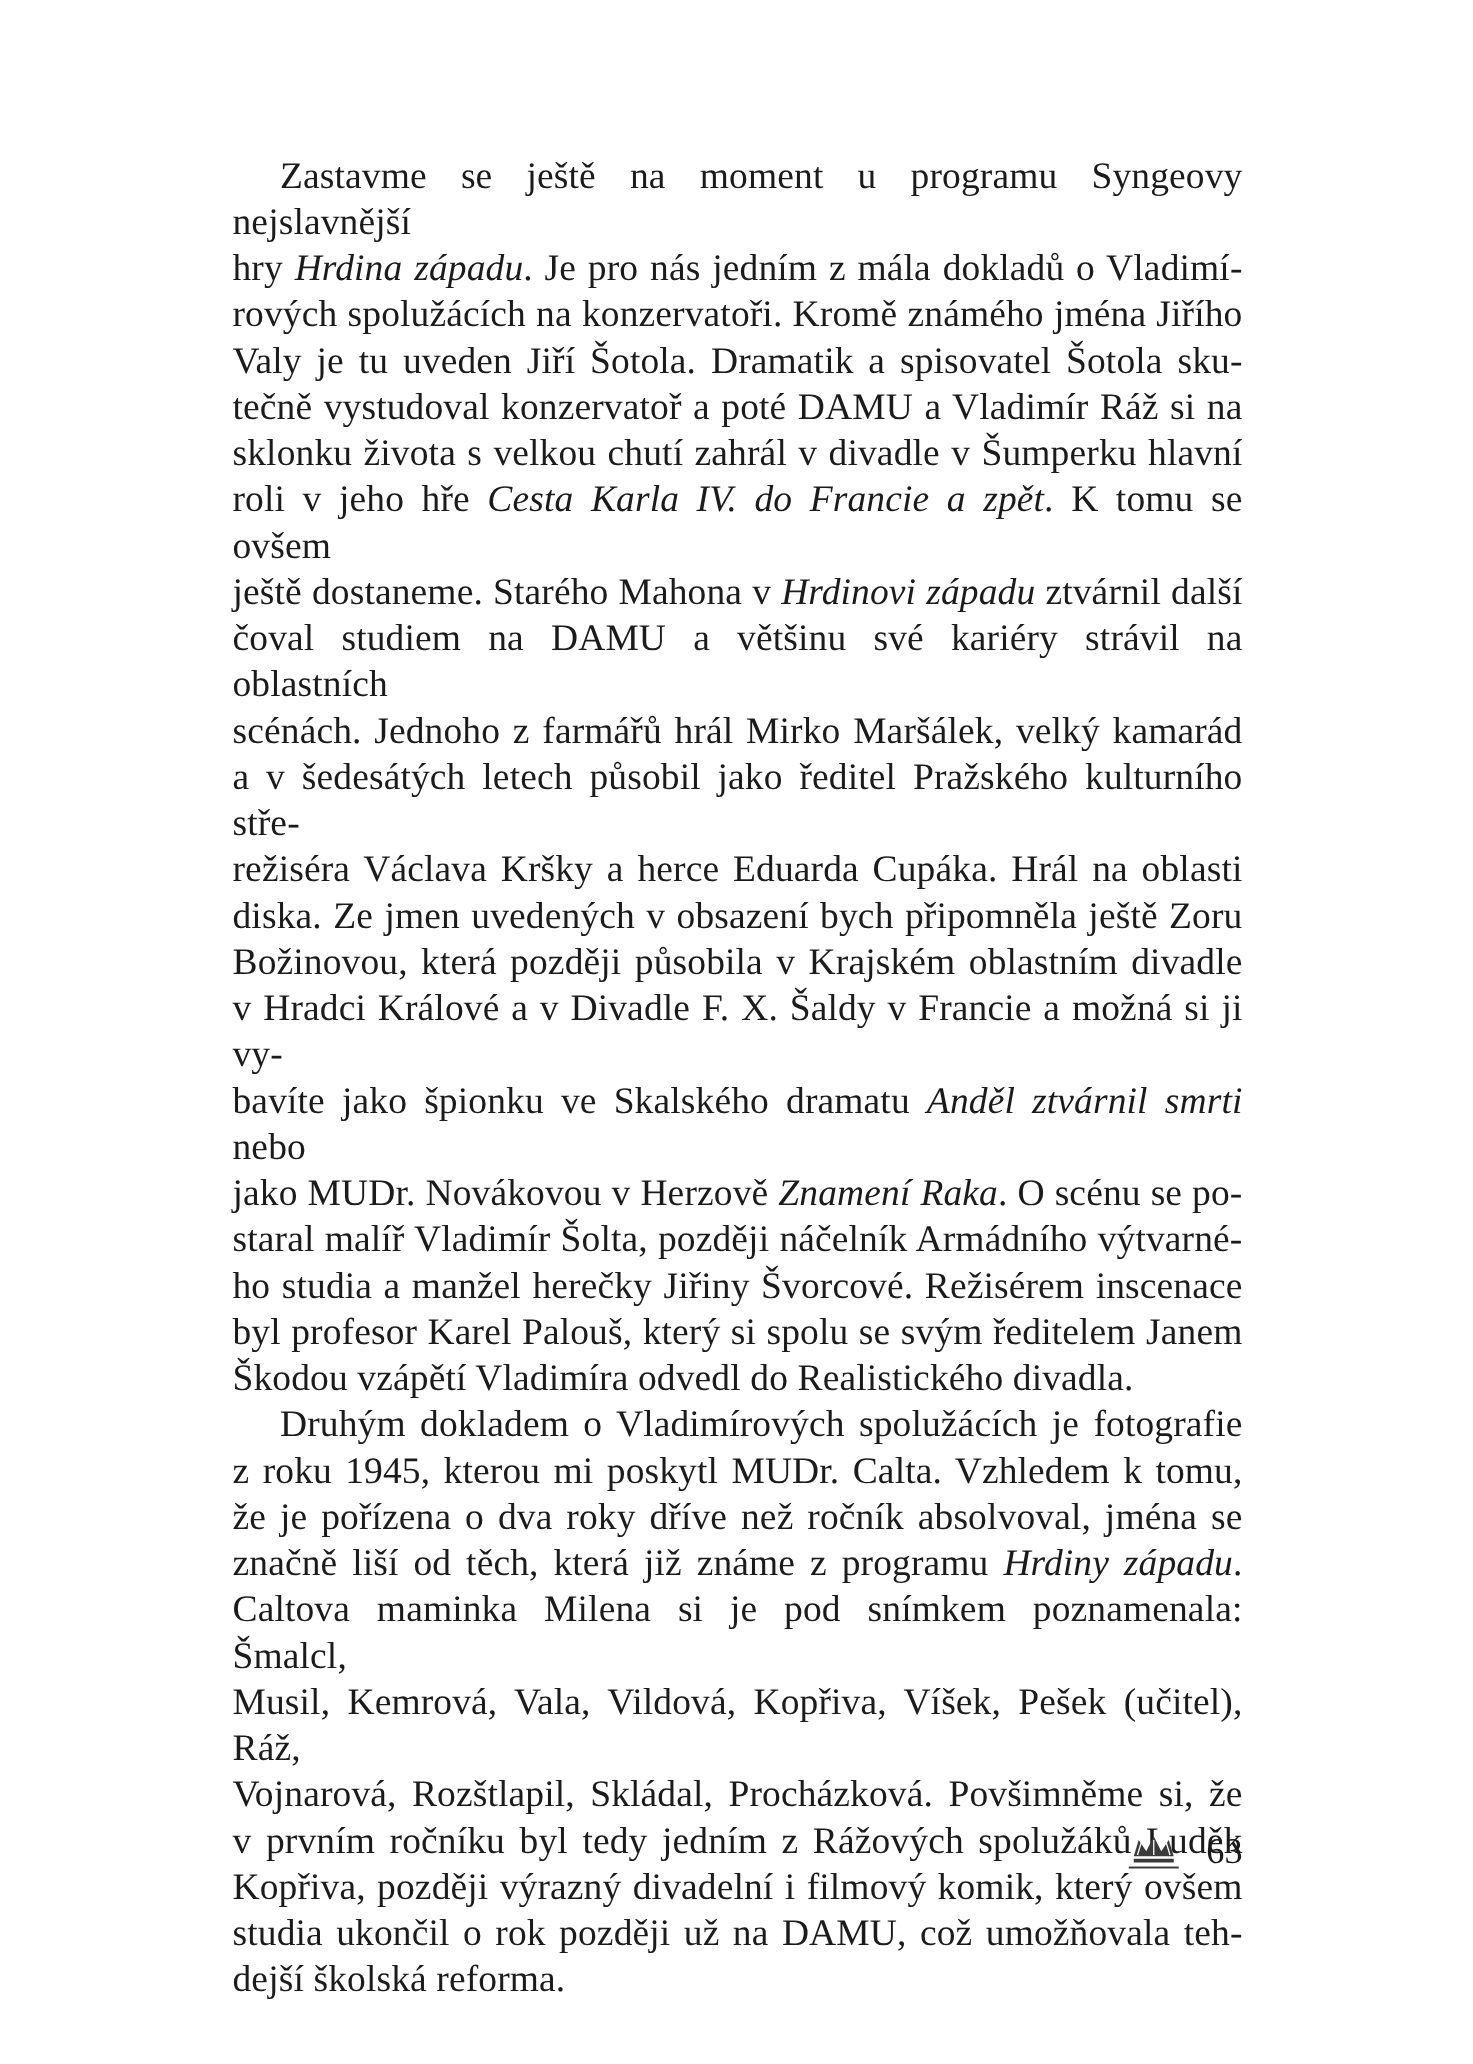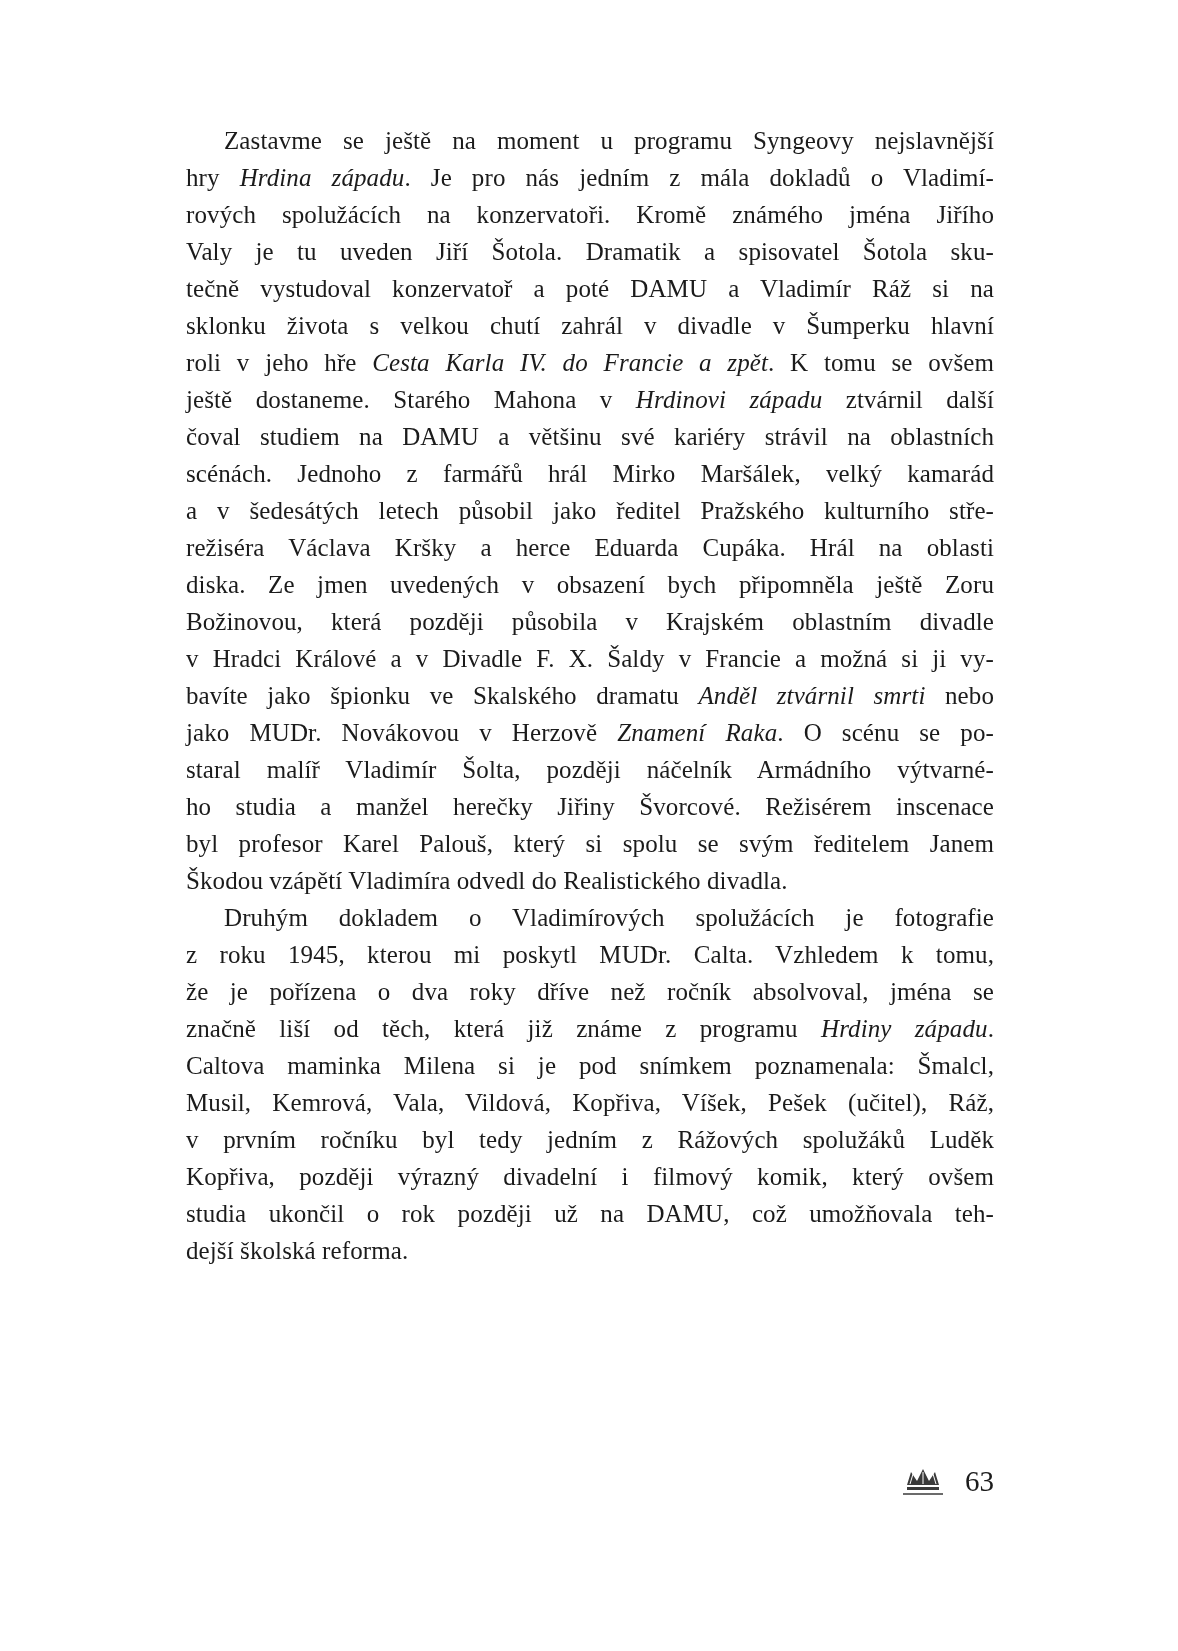--- a/index.html
+++ b/index.html
@@ -24,21 +24,21 @@
     position: absolute;
     left: 186px;
     top: 122px;
     width: 808px;
   }
   .paragraph {
     margin: 0;
     padding: 0;
   }
   .line {
-    font-size: 25px;
+    font-size: 30px;
     line-height: 37px;
     text-align: justify;
     text-align-last: justify;
     white-space: normal;
     letter-spacing: 0.1px;
   }
   .line.indent {
     text-indent: 38px;
   }
   .line.para-end {
@@ -95,20 +95,21 @@
         <div class="line"><span>byl profesor Karel Palouš, který si spolu se svým ředitelem Janem</span></div>
         <div class="line para-end"><span>Škodou vzápětí Vladimíra odvedl do Realistického divadla.</span></div>
       </div>
       <div class="paragraph">
         <div class="line indent"><span>Druhým dokladem o Vladimírových spolužácích je fotografie</span></div>
         <div class="line"><span>z roku 1945, kterou mi poskytl MUDr. Calta. Vzhledem k tomu,</span></div>
         <div class="line"><span>že je pořízena o dva roky dříve než ročník absolvoval, jména se</span></div>
         <div class="line"><span>značně liší od těch, která již známe z programu </span><em>Hrdiny západu</em><span>.</span></div>
         <div class="line"><span>Caltova maminka Milena si je pod snímkem poznamenala: Šmalcl,</span></div>
         <div class="line"><span>Musil, Kemrová, Vala, Vildová, Kopřiva, Víšek, Pešek (učitel), Ráž,</span></div>
+        <div class="line"><span>Vojnarová, Rozštlapil, Skládal, Procházková. Povšimněme si, že</span></div>
         <div class="line"><span>v prvním ročníku byl tedy jedním z Rážových spolužáků Luděk</span></div>
         <div class="line"><span>Kopřiva, později výrazný divadelní i filmový komik, který ovšem</span></div>
         <div class="line"><span>studia ukončil o rok později už na DAMU, což umožňovala teh-</span></div>
         <div class="line para-end"><span>dejší školská reforma.</span></div>
       </div>
     </main>
 
   <footer class="footer">
     <span class="ornament">
       <svg width="44" height="30" viewBox="0 0 44 30" aria-hidden="true">

